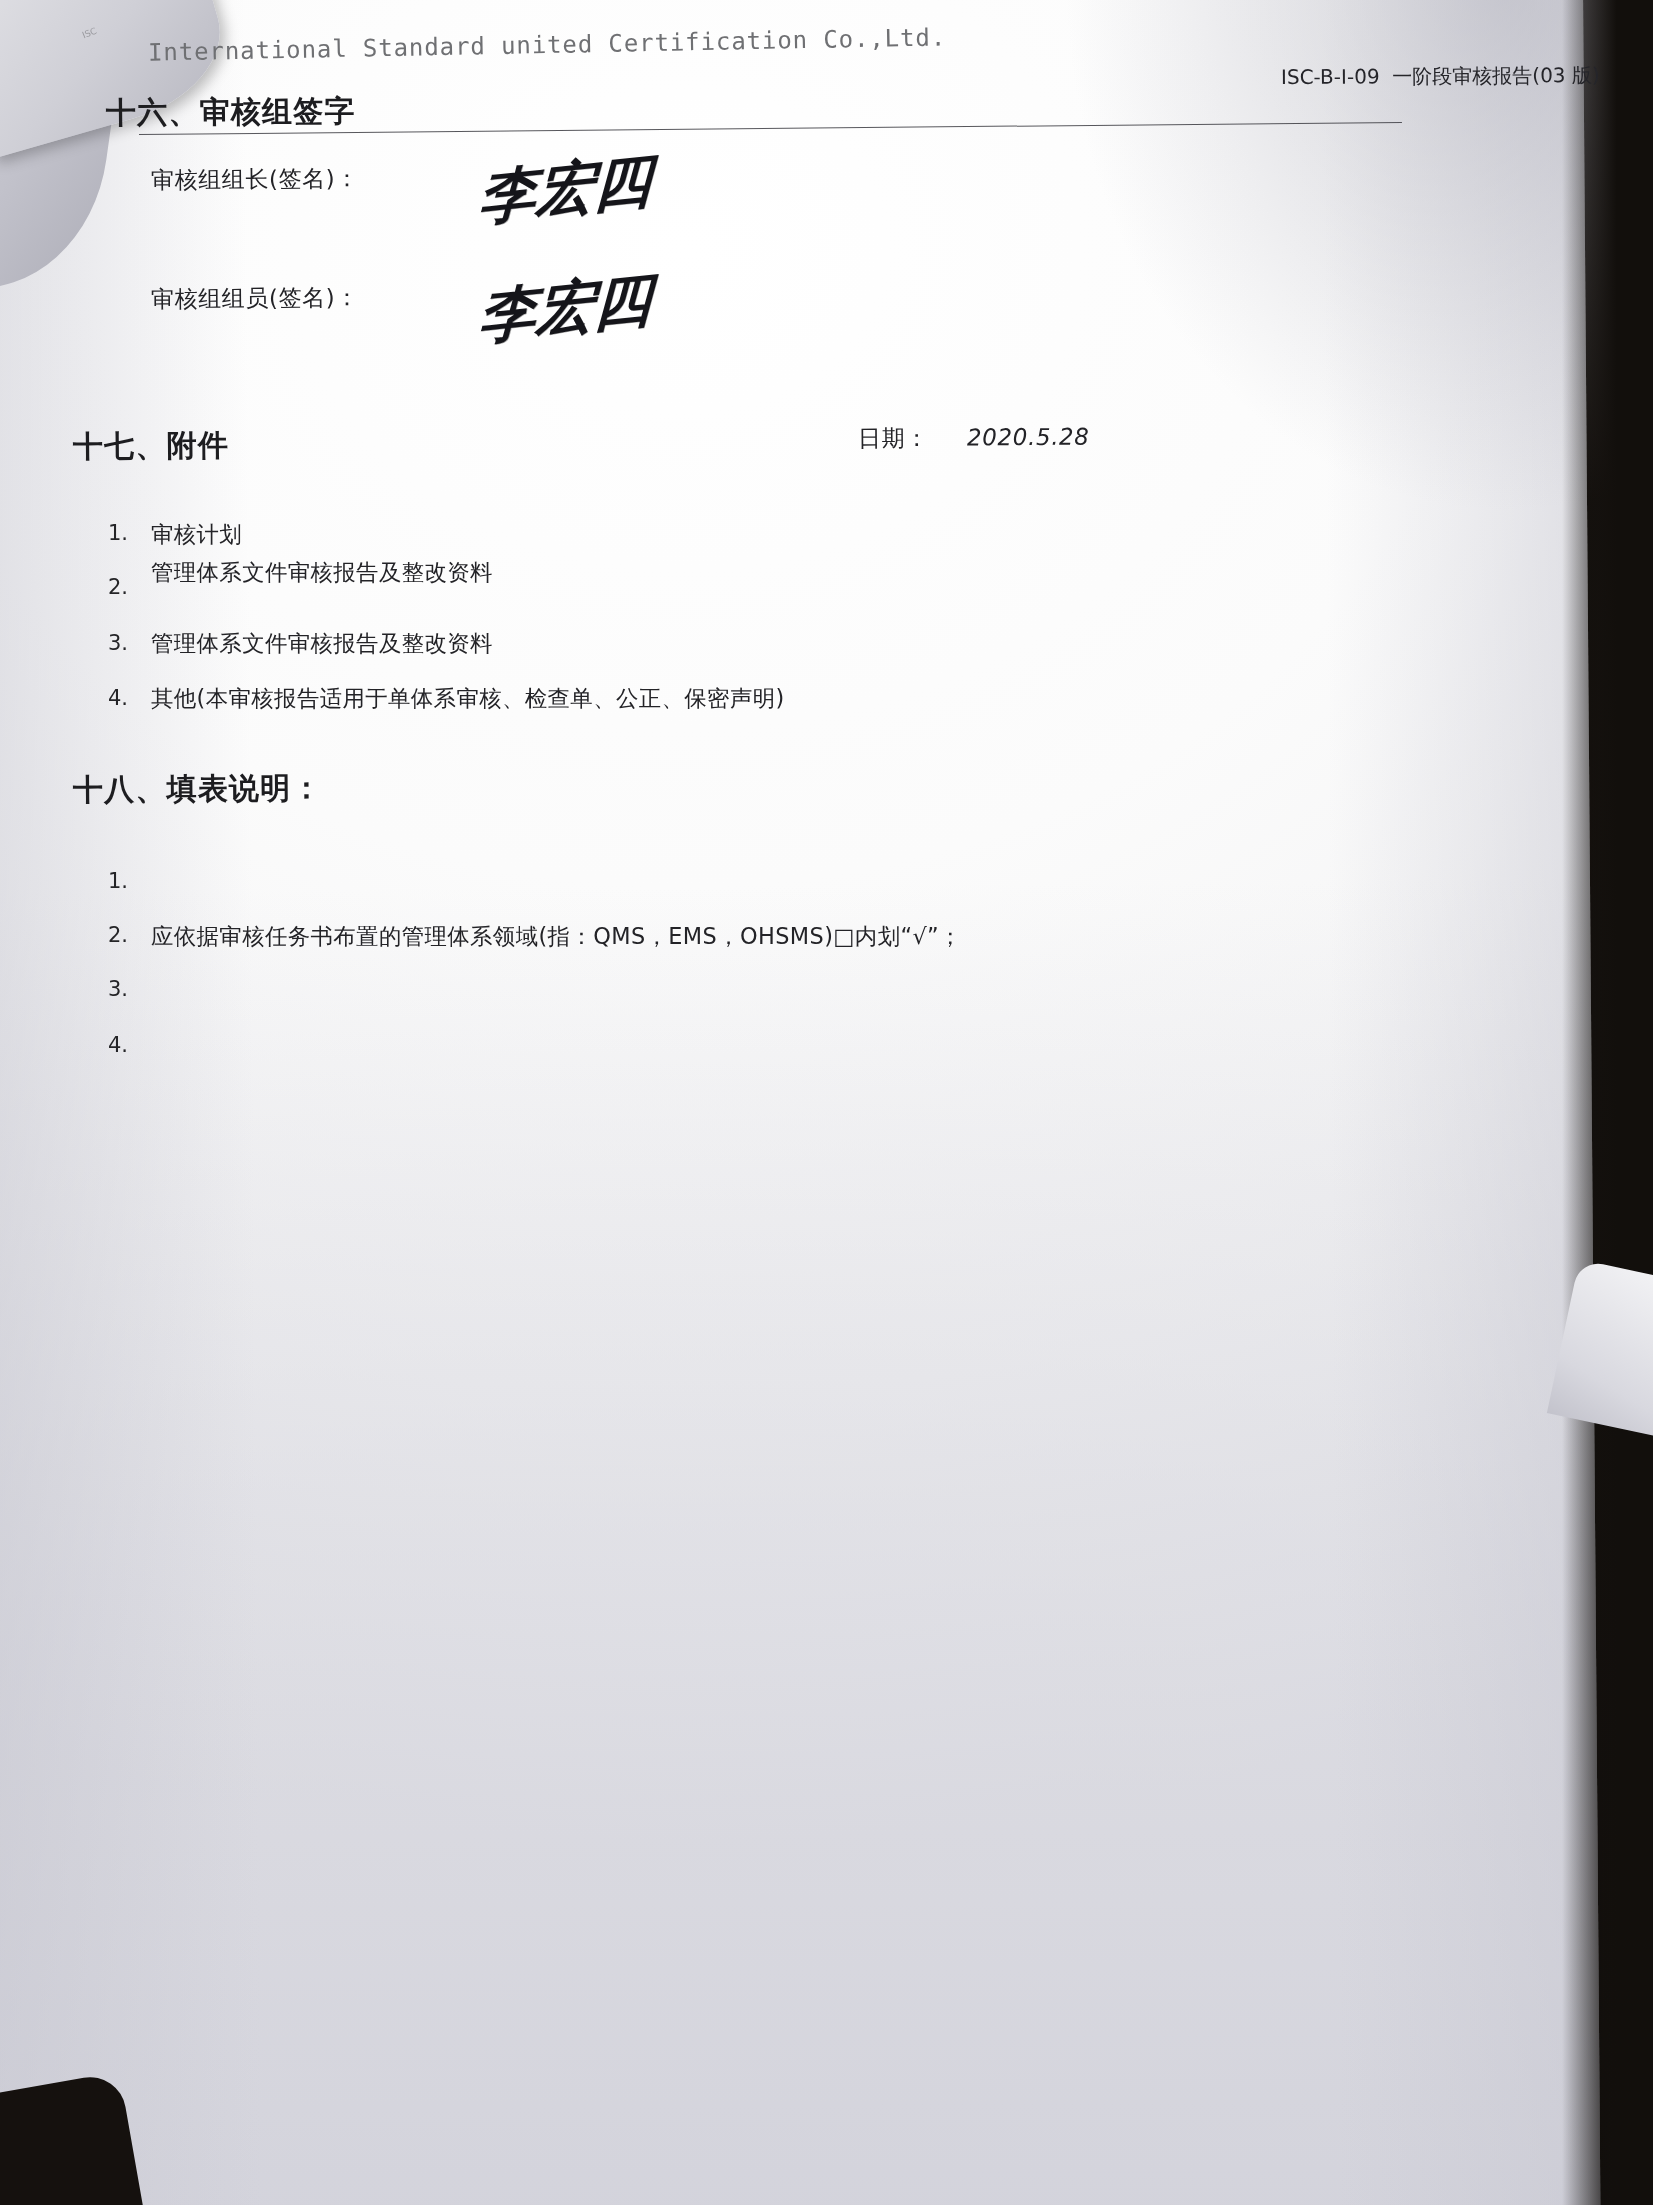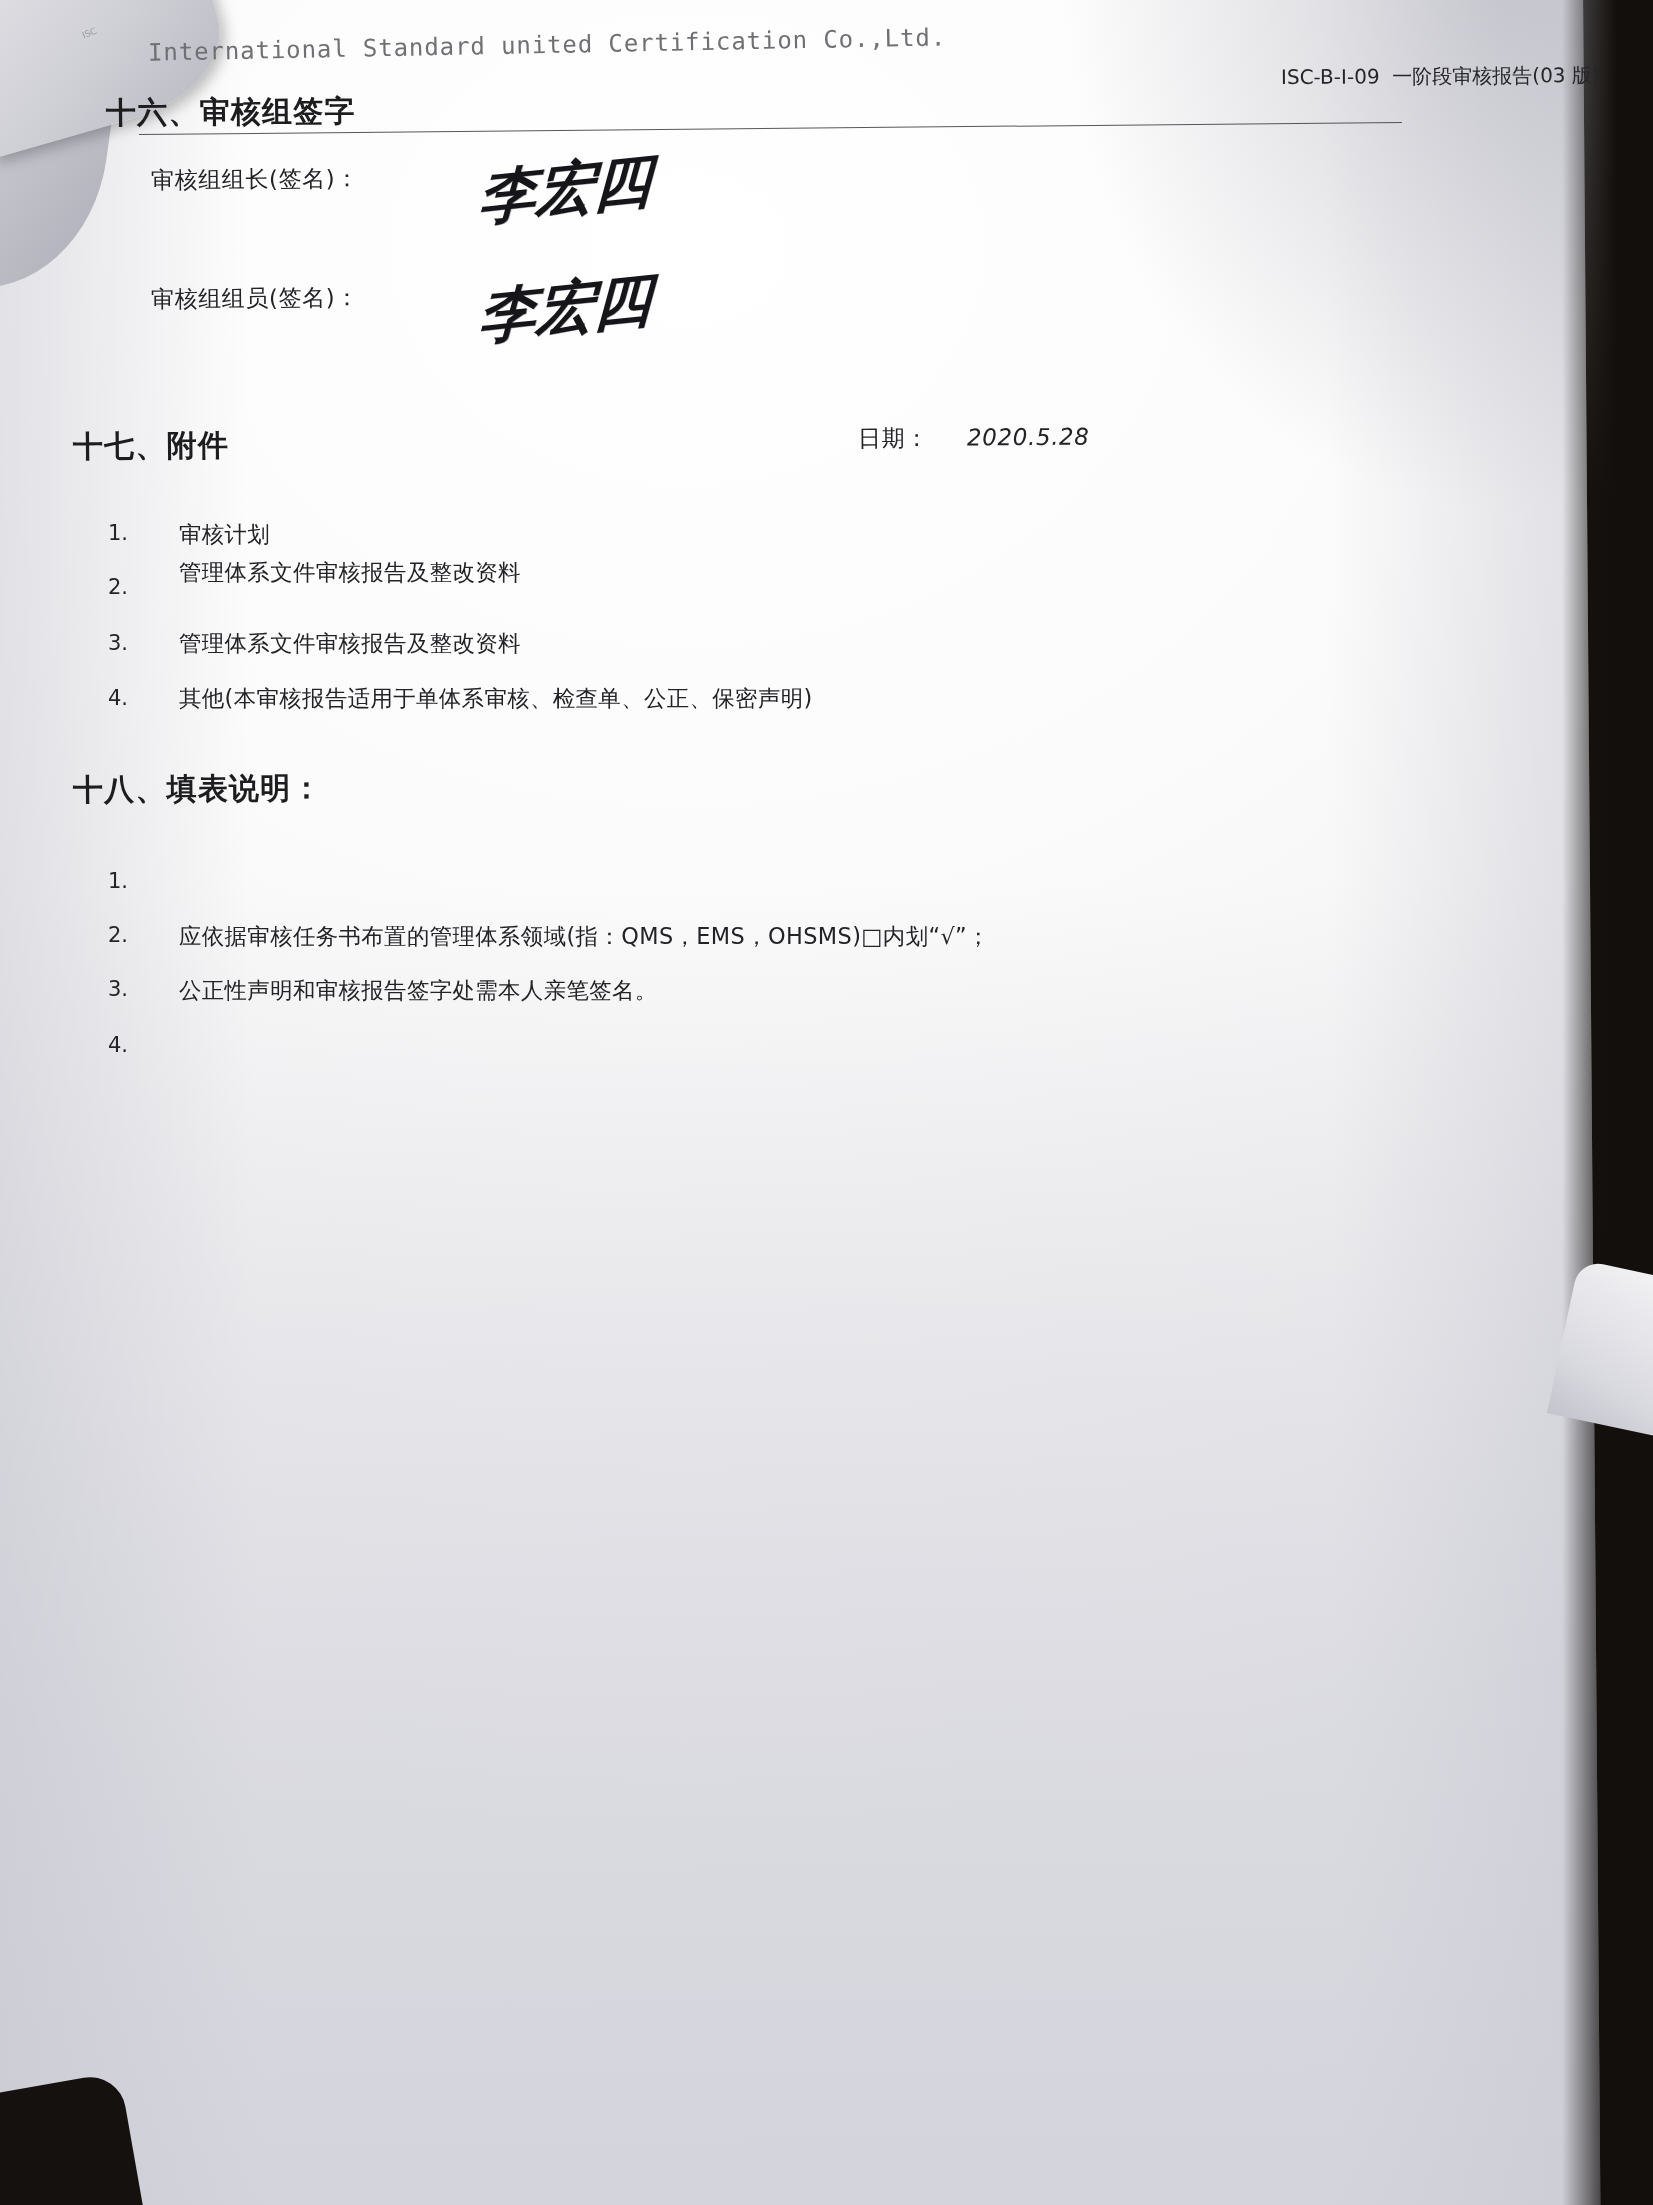--- a/index.html
+++ b/index.html
@@ -196,21 +196,20 @@
     font-family: "DejaVu Sans", sans-serif;
     font-size: 23px;
     color: #232327;
     letter-spacing: 0.6px;
   }
   .list-line {
     font-family: "DejaVu Sans", sans-serif;
     font-size: 22.4px;
     color: #232327;
     letter-spacing: 0.4px;
-    margin-left: 28px;
   }
   .num {
     font-family: "DejaVu Sans", sans-serif;
     font-size: 21px;
   }
 
   
   .sig {
     position: absolute;
     font-family: "DejaVu Serif", serif;
@@ -282,19 +281,18 @@
     <div class="t list-line" style="left:151px; top:683px;">其他(本审核报告适用于单体系审核、检查单、公正、保密声明)</div>
 
     <div class="t h-section" style="left:73px; top:769px; transform:rotate(-0.5deg);">十八、填表说明：</div>
 
     <div class="t num" style="left:108px; top:869px;">1.</div>
 
     <div class="t num" style="left:108px; top:923px;">2.</div>
     <div class="t list-line" style="left:151px; top:921px;">应依据审核任务书布置的管理体系领域(指：QMS，EMS，OHSMS)□内划“√”；</div>
 
     <div class="t num" style="left:108px; top:977px;">3.</div>
-    <div class="t list-line" style="left:151px; top:975px;">公正性声明和审核报告签字处需本人亲笔签名。</div>
 
     <div class="t num" style="left:108px; top:1033px;">4.</div>
 
   </div>
 </div>
 
 
 </body></html>

